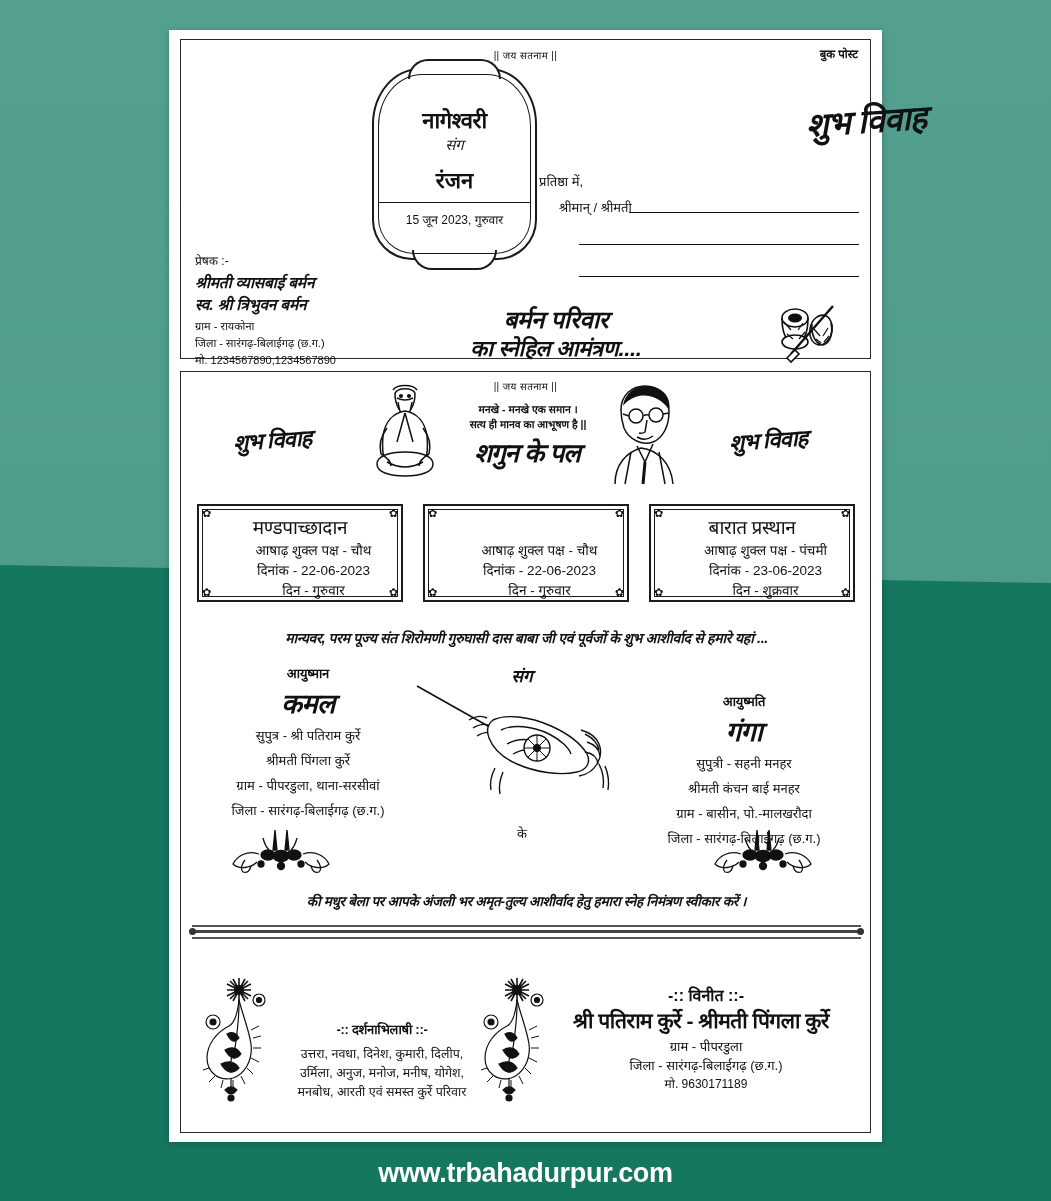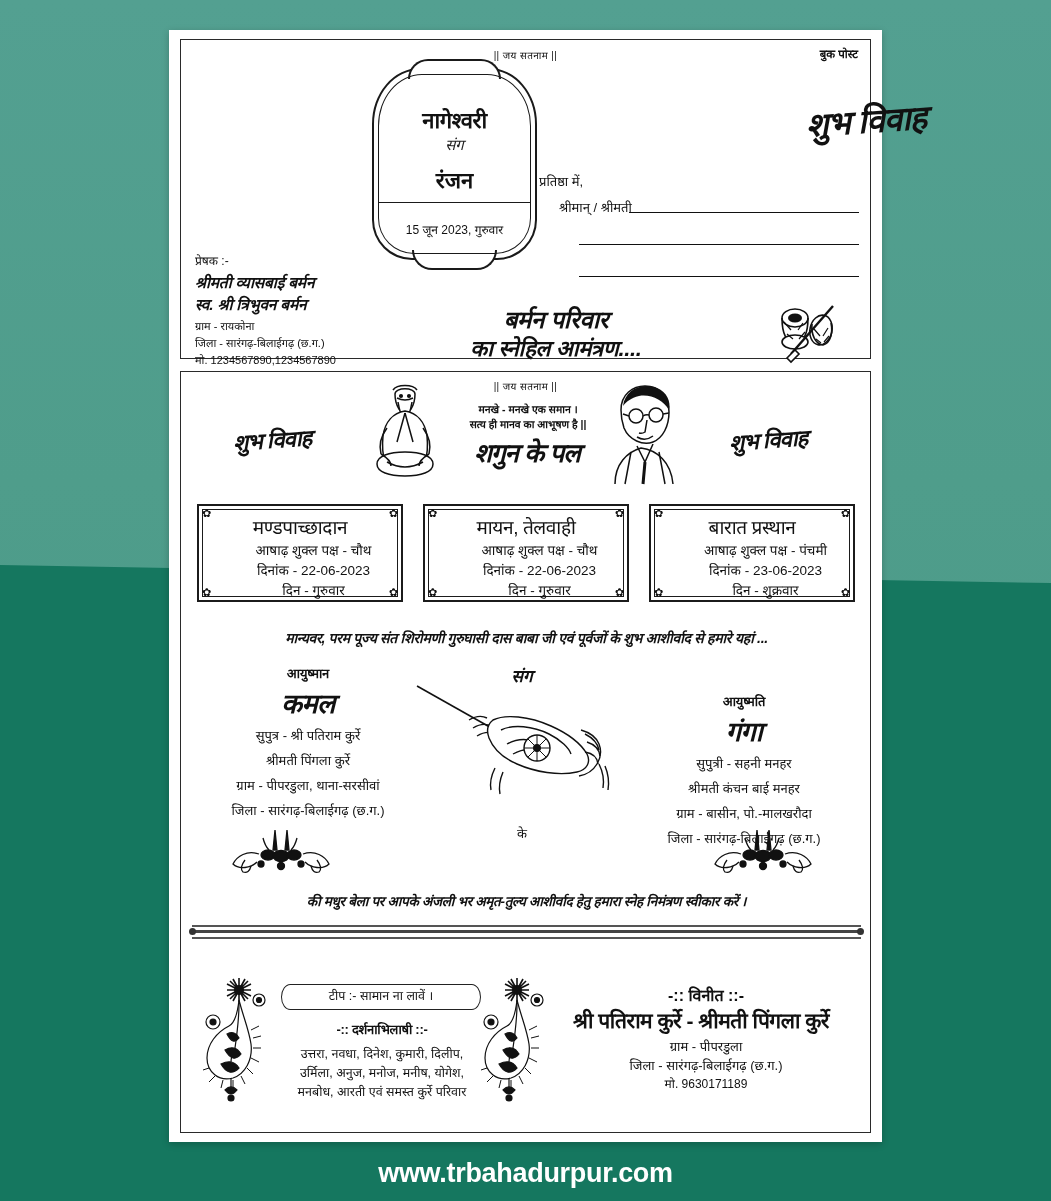--- a/index.html
+++ b/index.html
@@ -111,21 +111,21 @@
   #plaque .p-groom {
     position: absolute; left: 0; top: 96px; width: 100%;
     text-align: center; font-size: 22px; font-weight: bold;
     color: #111;
   }
   #plaque .p-rule {
     position: absolute; left: 7px; right: 7px; top: 134px;
     border-top: 1px solid #1a1a1a;
   }
   #plaque .p-date {
-    position: absolute; left: 0; top: 153px; width: 100%;
+    position: absolute; left: 0; top: 143px; width: 100%;
     text-align: center; font-size: 12px; color: #111;
   }
 
   
   .shubh {
     font-weight: bold;
     font-style: italic;
     color: #111;
     letter-spacing: -1px;
     white-space: nowrap;
@@ -486,21 +486,20 @@
       <div class="evt-l2">दिनांक - 22-06-2023</div>
       <div class="evt-l3">दिन - गुरुवार</div>
     </div>
 
     <div class="evt" id="evt2">
       <div class="frame"></div>
       <span class="orn tl">✿</span>
       <span class="orn tr">✿</span>
       <span class="orn bl">✿</span>
       <span class="orn br">✿</span>
-      <div class="evt-title">मायन, तेलवाही</div>
       <div class="evt-l1">आषाढ़ शुक्ल पक्ष - चौथ</div>
       <div class="evt-l2">दिनांक - 22-06-2023</div>
       <div class="evt-l3">दिन - गुरुवार</div>
     </div>
 
     <div class="evt" id="evt3">
       <div class="frame"></div>
       <span class="orn tl">✿</span>
       <span class="orn tr">✿</span>
       <span class="orn bl">✿</span>
@@ -650,21 +649,20 @@
           <g stroke-width="1">
             <path d="M48 54 L56 50 M50 62 L58 60 M50 72 L58 72 M48 82 L56 86 M44 92 L50 98 M38 100 L42 108 M30 104 L30 112 M20 104 L18 112 M12 100 L6 106 M6 92 L0 94"></path>
           </g>
           <path d="M28 102 L28 118"></path>
           <path d="M22 114 q6 -6 12 0 q-6 8 -12 0Z" fill="#111"></path>
           <circle cx="28" cy="122" r="3" fill="#111"></circle>
         </g>
       </svg>
     </span>
 
-    <div id="teep">टीप :- सामान ना लावें ।</div>
     <div id="darshan-title">-:: दर्शनाभिलाषी ::-</div>
     <div class="darshan-line" id="dl1">उत्तरा, नवधा, दिनेश, कुमारी, दिलीप,</div>
     <div class="darshan-line" id="dl2">उर्मिला, अनुज, मनोज, मनीष, योगेश,</div>
     <div class="darshan-line" id="dl3">मनबोध, आरती एवं समस्त कुर्रे परिवार</div>
 
     <div id="vineet-title">-:: विनीत ::-</div>
     <div id="vineet-names">श्री पतिराम कुर्रे - श्रीमती पिंगला कुर्रे</div>
     <div class="vineet-line" id="vl1">ग्राम - पीपरडुला</div>
     <div class="vineet-line" id="vl2">जिला - सारंगढ़-बिलाईगढ़ (छ.ग.)</div>
     <div class="vineet-line" id="vl3">मो. 9630171189</div>

